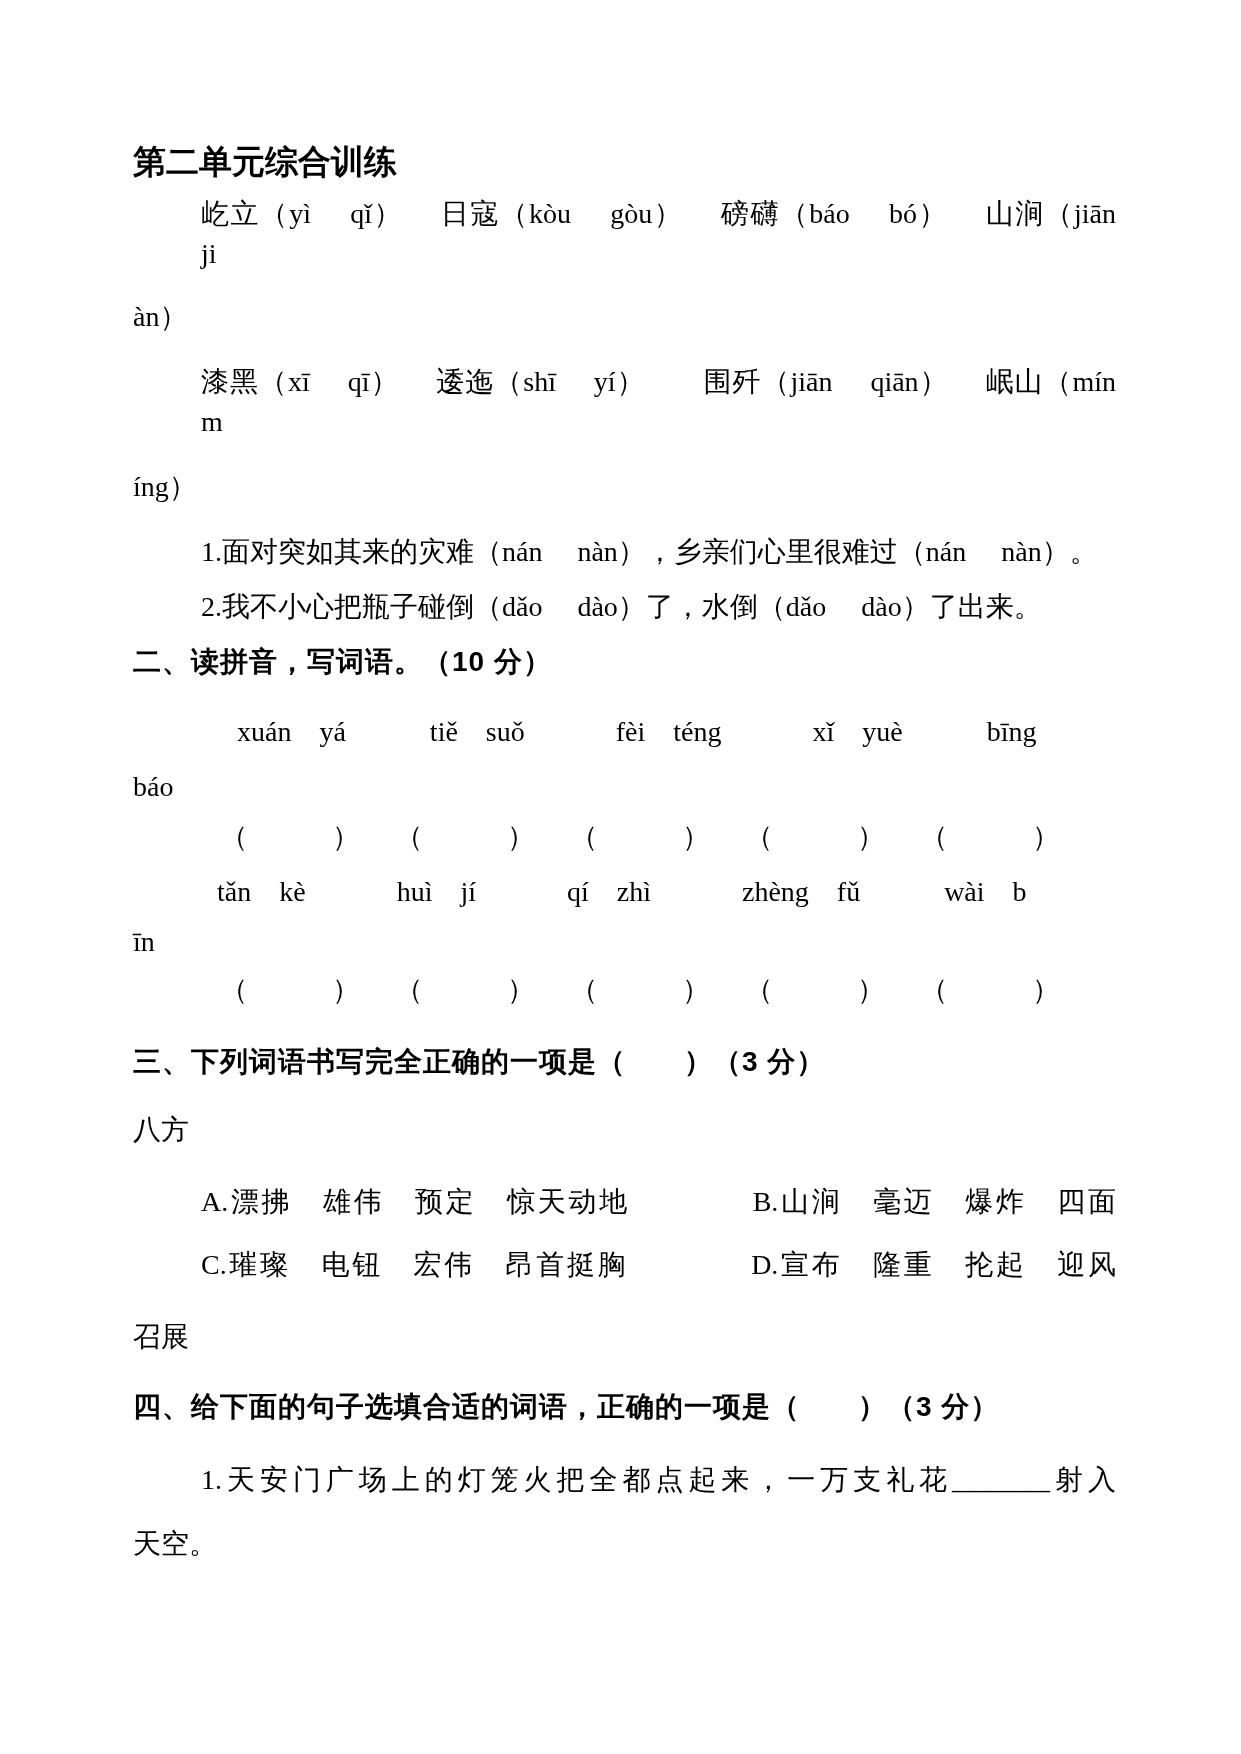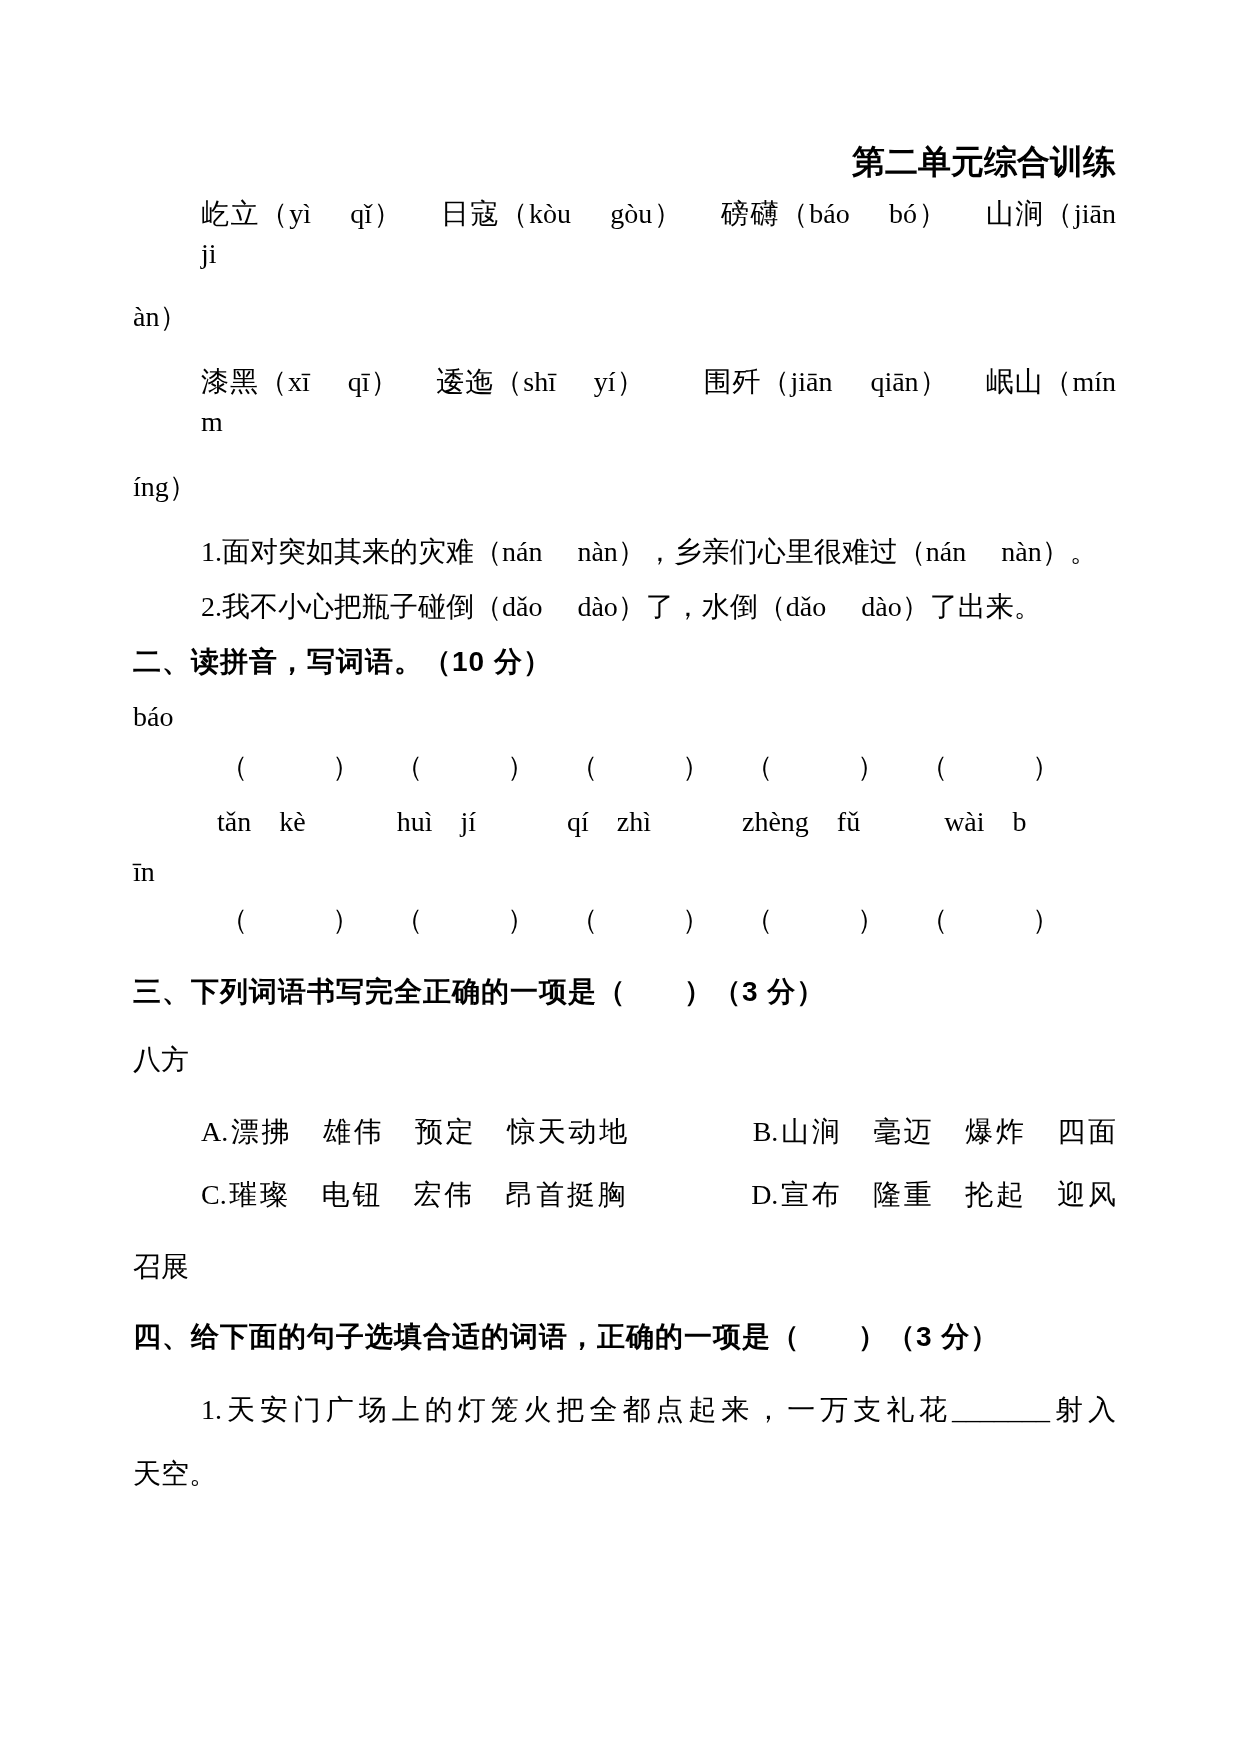--- a/index.html
+++ b/index.html
@@ -18,21 +18,21 @@
   .line {
     line-height:40px;
     white-space:nowrap;
     margin:0;
   }
   .title {
     font-family:Liberation Sans, sans-serif;
     font-weight:bold;
     font-size:33px;
     line-height:44px;
-    text-align:right;
+    text-align:left;
     white-space:nowrap;
   }
   .heading {
     font-family:"Liberation Sans","DejaVu Sans",sans-serif;
     font-weight:bold;
     font-size:28px;
     letter-spacing:1px;
   }
   
   .jl { text-align:justify; text-align-last:justify; white-space:normal; }
@@ -55,20 +55,21 @@
   <div class="title">第二单元综合训练</div>
 
   <div class="line ind2 jl mt10">屹立（yì　 qǐ）　 日寇（kòu　 gòu）　 磅礴（báo　 bó）　 山涧（jiān　 ji</div>
   <div class="line mt23">àn）</div>
   <div class="line ind2 jl mt25">漆黑（xī　 qī）　 逶迤（shī　 yí）　　围歼（jiān　 qiān）　 岷山（mín　 m</div>
   <div class="line mt25">íng）</div>
   <div class="line ind2 mt25">1.面对突如其来的灾难（nán　 nàn），乡亲们心里很难过（nán　 nàn）。</div>
   <div class="line ind2 mt15">2.我不小心把瓶子碰倒（dǎo　 dào）了，水倒（dǎo　 dào）了出来。</div>
 
   <div class="line heading mt15">二、读拼音，写词语。（10 分）</div>
+  <div class="line indP1 mt30">xuán　yá　　　tiě　suǒ　　　 fèi　téng　　　 xǐ　yuè　　　bīng</div>
   <div class="line mt15">báo</div>
   <div class="line indBr mt10">（　　　）　 （　　　）　 （　　　）　 （　　　）　 （　　　）</div>
   <div class="line indP2 mt15">tǎn　kè　　　 huì　jí　　　 qí　zhì　　　 zhèng　fǔ　　　wài　b</div>
   <div class="line mt10">īn</div>
   <div class="line indBr mt8">（　　　）　 （　　　）　 （　　　）　 （　　　）　 （　　　）</div>
 
   <div class="line heading mt32">三、下列词语书写完全正确的一项是（　　）（3 分）</div>
   <div class="line mt28">八方</div>
   <div class="line ind2 jl mt32">A.漂拂　雄伟　预定　惊天动地　　　　B.山涧　毫迈　爆炸　四面</div>
   <div class="line ind2 jl mt23">C.璀璨　电钮　宏伟　昂首挺胸　　　　D.宣布　隆重　抡起　迎风</div>

